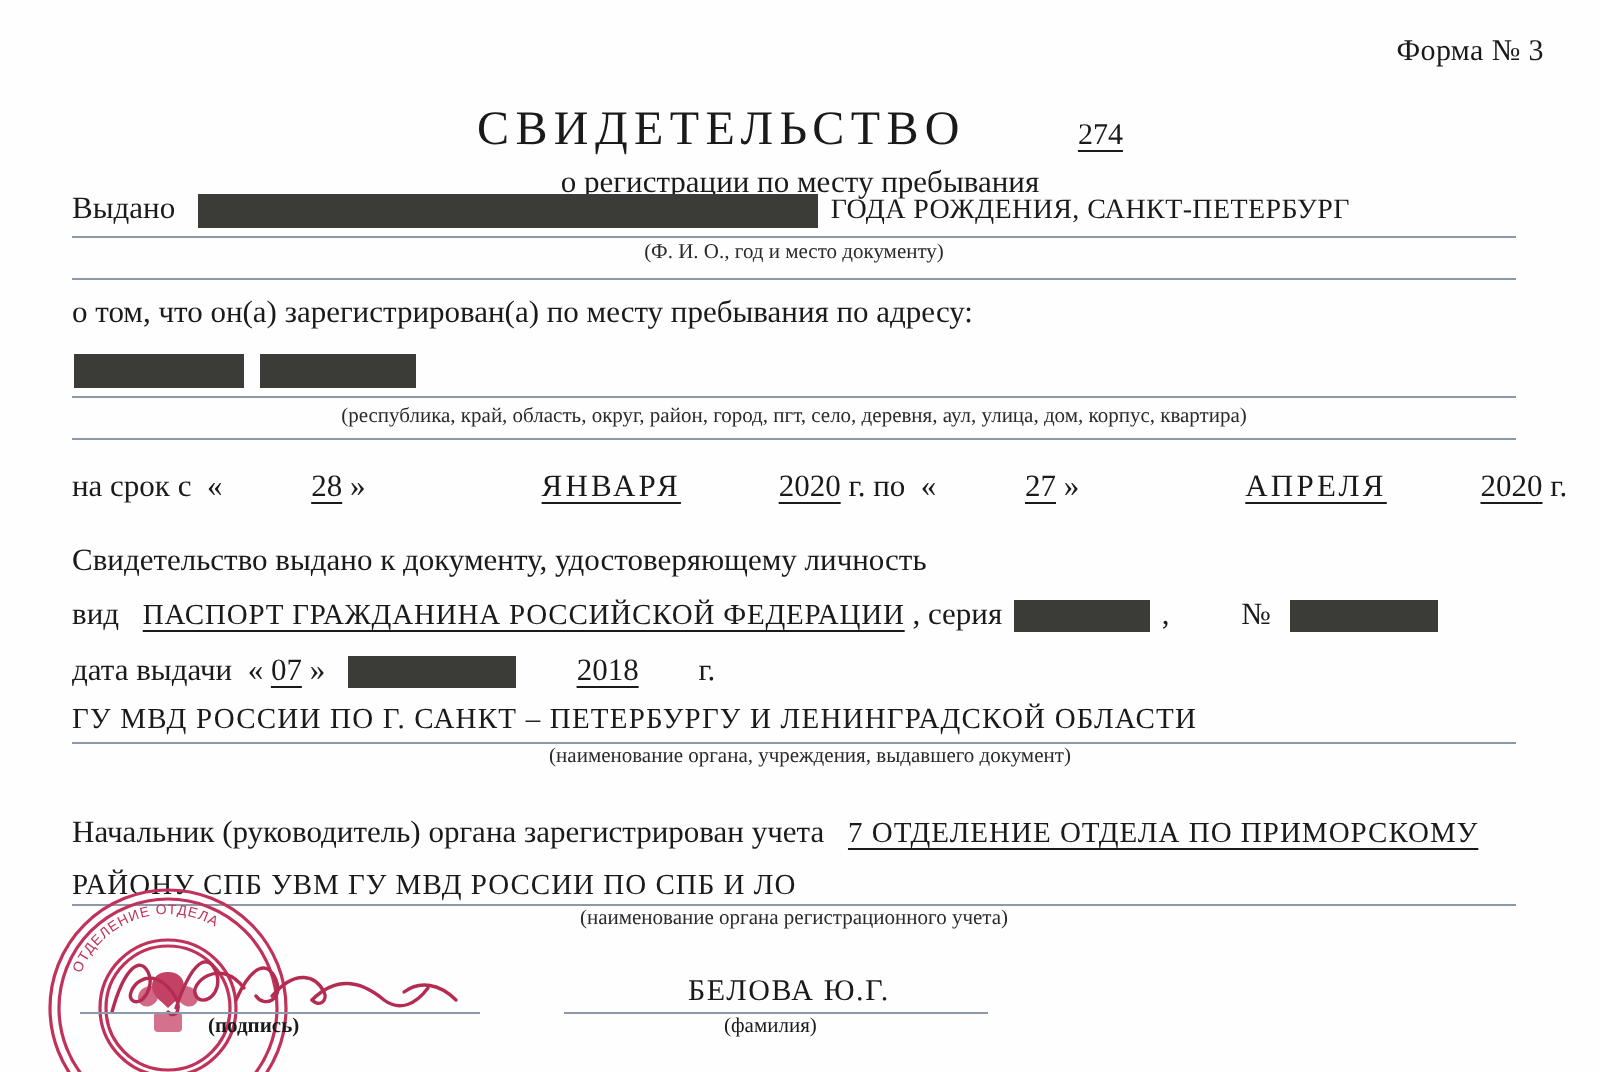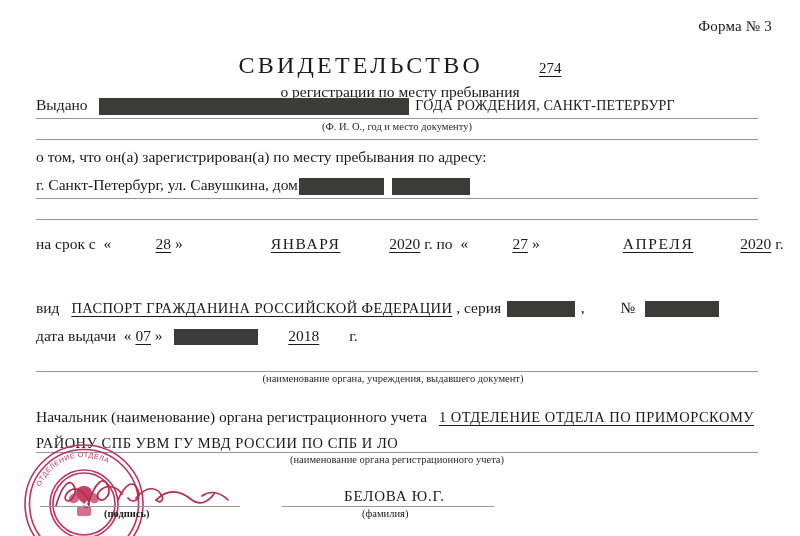--- a/index.html
+++ b/index.html
@@ -147,42 +147,44 @@
     <span class="redact"></span>
     <span class="tail">ГОДА РОЖДЕНИЯ, САНКТ-ПЕТЕРБУРГ</span>
   </div>
   <div class="rule" style="left:36px; top:118px; width:722px;"></div>
   <div class="rule" style="left:36px; top:139px; width:722px;"></div>
   <div class="caption" style="left:36px; top:121px; width:722px;">(Ф. И. О., год и место документу)</div>
 
   <div class="body-line" style="left:36px; top:148px;">о том, что он(а) зарегистрирован(а) по месту пребывания по адресу:</div>
 
   <div class="body-line" style="left:36px; top:176px;">
-    <span>г. Санкт-Петербург, ул. Савушкина, дом</span><span class="redact addr-redact-1"></span><span class="redact addr-redact-2"></span>
+    <span class="redact addr-redact-1"></span><span class="redact addr-redact-2"></span>
   </div>
   <div class="rule" style="left:36px; top:198px; width:722px;"></div>
   <div class="rule" style="left:36px; top:219px; width:722px;"></div>
+  <div class="caption" style="left:36px; top:203px; width:722px;">(республика, край, область, округ, район, город, пгт, село, деревня, аул, улица, дом, корпус, квартира)</div>
 
   <div class="term-line">
     <span>на срок с</span>
     <span>&nbsp;«</span>
     <span class="u mono-date" style="width:56px;">28</span>
     <span>»&nbsp;</span>
     <span class="u sp-letter mono-date" style="width:150px;">ЯНВАРЯ</span>
     <span class="u mono-date" style="width:76px;">2020</span>
     <span>г.</span>
     <span>по</span>
     <span>&nbsp;«</span>
     <span class="u mono-date" style="width:56px;">27</span>
     <span>»&nbsp;</span>
     <span class="u sp-letter mono-date" style="width:146px;">АПРЕЛЯ</span>
     <span class="u mono-date" style="width:74px;">2020</span>
     <span>г.</span>
   </div>
 
+  <div class="doc-line" style="left:36px; top:272px;">Свидетельство выдано к документу, удостоверяющему личность</div>
 
   <div class="doc-line" style="left:36px; top:299px;">
     <span>вид</span>
     <span class="u" style="font-size:14.5px; letter-spacing:0.4px; margin-left:8px;">ПАСПОРТ ГРАЖДАНИНА РОССИЙСКОЙ ФЕДЕРАЦИИ</span>
     <span>, серия</span>
     <span class="redact" style="width:68px; height:16px; margin:0 2px;"></span>
     <span>,</span>
     <span style="margin-left:32px;">№</span>
     <span class="redact" style="width:74px; height:16px; margin-left:6px;"></span>
   </div>
@@ -190,26 +192,27 @@
   <div class="doc-line" style="left:36px; top:327px;">
     <span>дата выдачи</span>
     <span>&nbsp;«</span>
     <span class="u mono-date" style="width:52px;">07</span>
     <span>»</span>
     <span class="redact" style="width:84px; height:16px; margin:0 8px;"></span>
     <span class="u" style="margin-left:18px;">2018</span>
     <span style="margin-left:26px;">г.</span>
   </div>
 
+  <div class="org-line" style="left:36px; top:352px;">ГУ  МВД  РОССИИ  ПО  Г. САНКТ – ПЕТЕРБУРГУ  И  ЛЕНИНГРАДСКОЙ ОБЛАСТИ</div>
   <div class="rule" style="left:36px; top:371px; width:722px;"></div>
-  <div class="caption" style="left:32px; top:373px; width:722px;">(наименование органа, учреждения, выдавшего документ)</div>
+  <div class="caption" style="left:44px; top:373px; width:722px;">(наименование органа, учреждения, выдавшего документ)</div>
 
   <div class="chief-line" style="left:36px; top:408px;">
-    <span>Начальник (наименование) органа регистрационного учета</span>
-    <span class="chief-val u" style="margin-left:8px;">1 ОТДЕЛЕНИЕ ОТДЕЛА  ПО ПРИМОРСКОМУ</span>
+    <span>Начальник (руководитель) органа зарегистрирован учета</span>
+    <span class="chief-val u" style="margin-left:8px;">7 ОТДЕЛЕНИЕ ОТДЕЛА  ПО ПРИМОРСКОМУ</span>
   </div>
   <div class="chief-line" style="left:36px; top:434px;">
     <span class="chief-val">РАЙОНУ  СПБ УВМ  ГУ  МВД  РОССИИ  ПО СПБ  И  ЛО</span>
   </div>
   <div class="rule" style="left:36px; top:452px; width:722px;"></div>
   <div class="caption" style="left:36px; top:454px; width:722px;">(наименование органа регистрационного учета)</div>
 
   <div class="stamp">
     <svg width="124" height="124" viewBox="0 0 124 124">
       <g fill="none" stroke="#c0325a" stroke-width="1.6">

